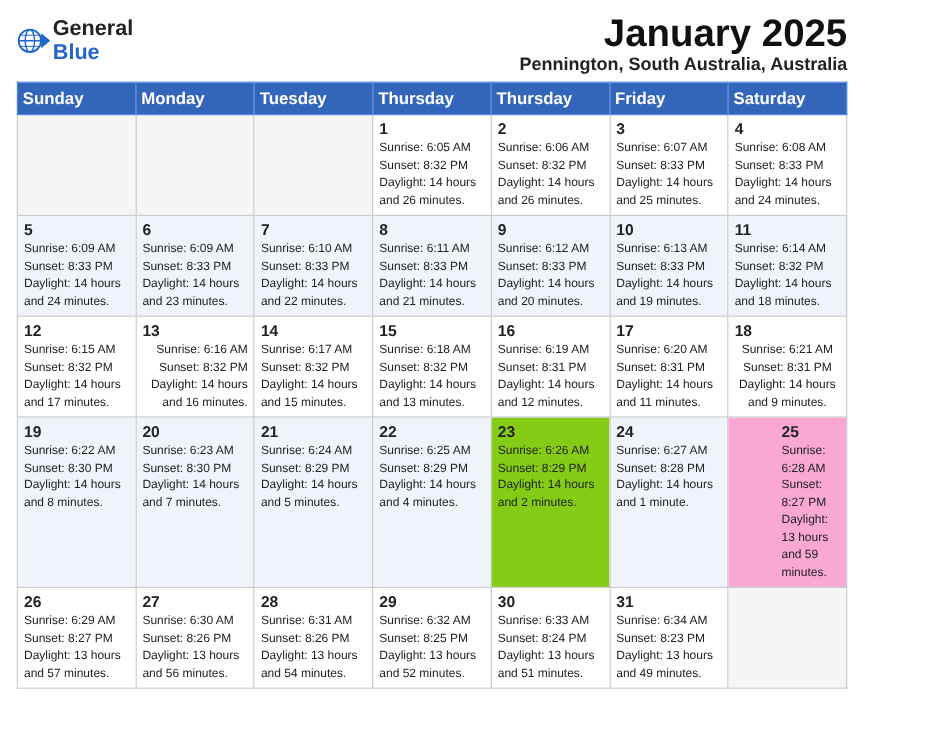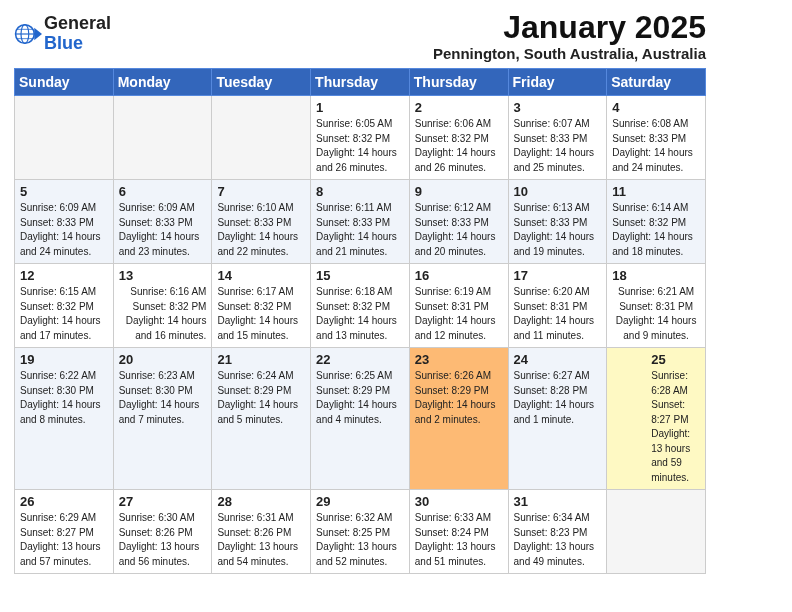--- a/index.html
+++ b/index.html
@@ -298,35 +298,35 @@
 Daylight: 14 hours
 and 5 minutes.</div>
           </td>
           <td style="background: rgb(240, 244, 250);">
             <span class="day-num">22</span>
             <div class="day-info" style="white-space: pre-line;">Sunrise: 6:25 AM
 Sunset: 8:29 PM
 Daylight: 14 hours
 and 4 minutes.</div>
           </td>
-          <td style="background: #fdba74;">
+          <td style="background: #84cc16;">
             <span class="day-num">23</span>
             <div class="day-info" style="white-space: pre-line;">Sunrise: 6:26 AM
 Sunset: 8:29 PM
 Daylight: 14 hours
 and 2 minutes.</div>
           </td>
           <td style="background: rgb(240, 244, 250);">
             <span class="day-num">24</span>
             <div class="day-info" style="white-space: pre-line;">Sunrise: 6:27 AM
 Sunset: 8:28 PM
 Daylight: 14 hours
 and 1 minute.</div>
           </td>
-          <td style="background: #fef9c3; padding-left: 44px;">
+          <td style="background: #f9a8d4; padding-left: 44px;">
             <span class="day-num">25</span>
             <div class="day-info" style="white-space: pre-line;">Sunrise: 6:28 AM
 Sunset: 8:27 PM
 Daylight: 13 hours
 and 59 minutes.</div>
           </td>
         </tr>
         <tr>
           <td style="background: rgb(255, 255, 255);">
             <span class="day-num">26</span>

